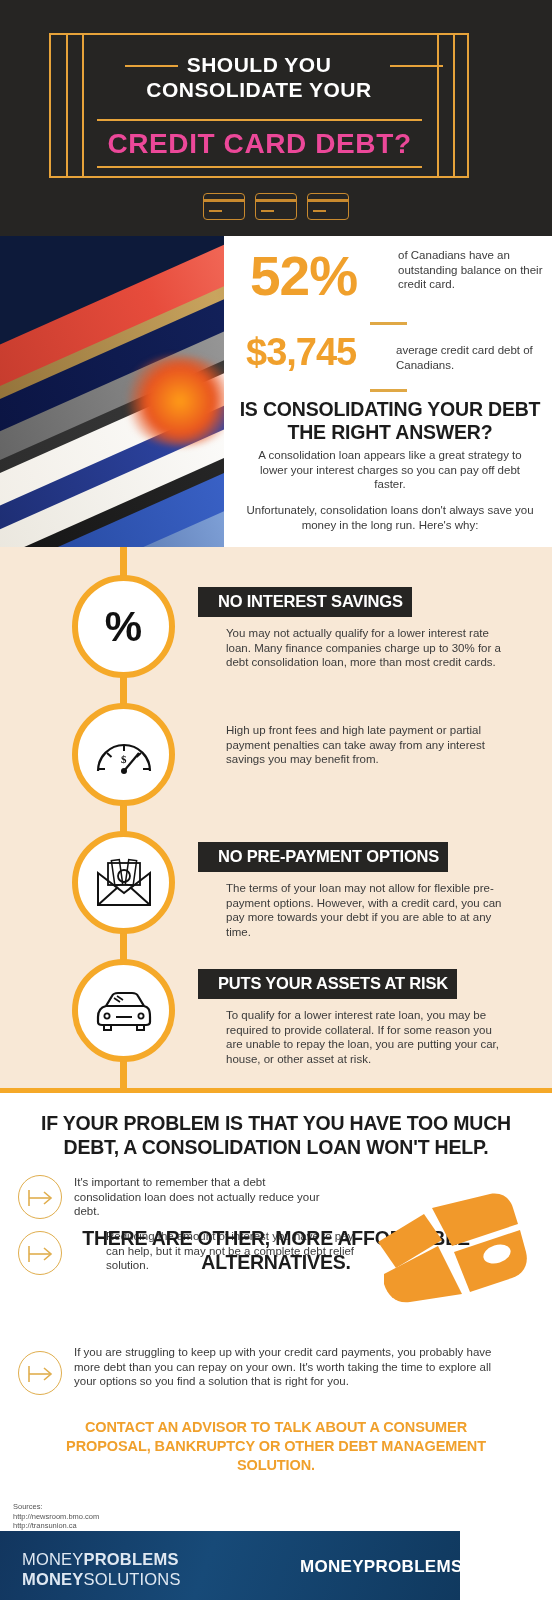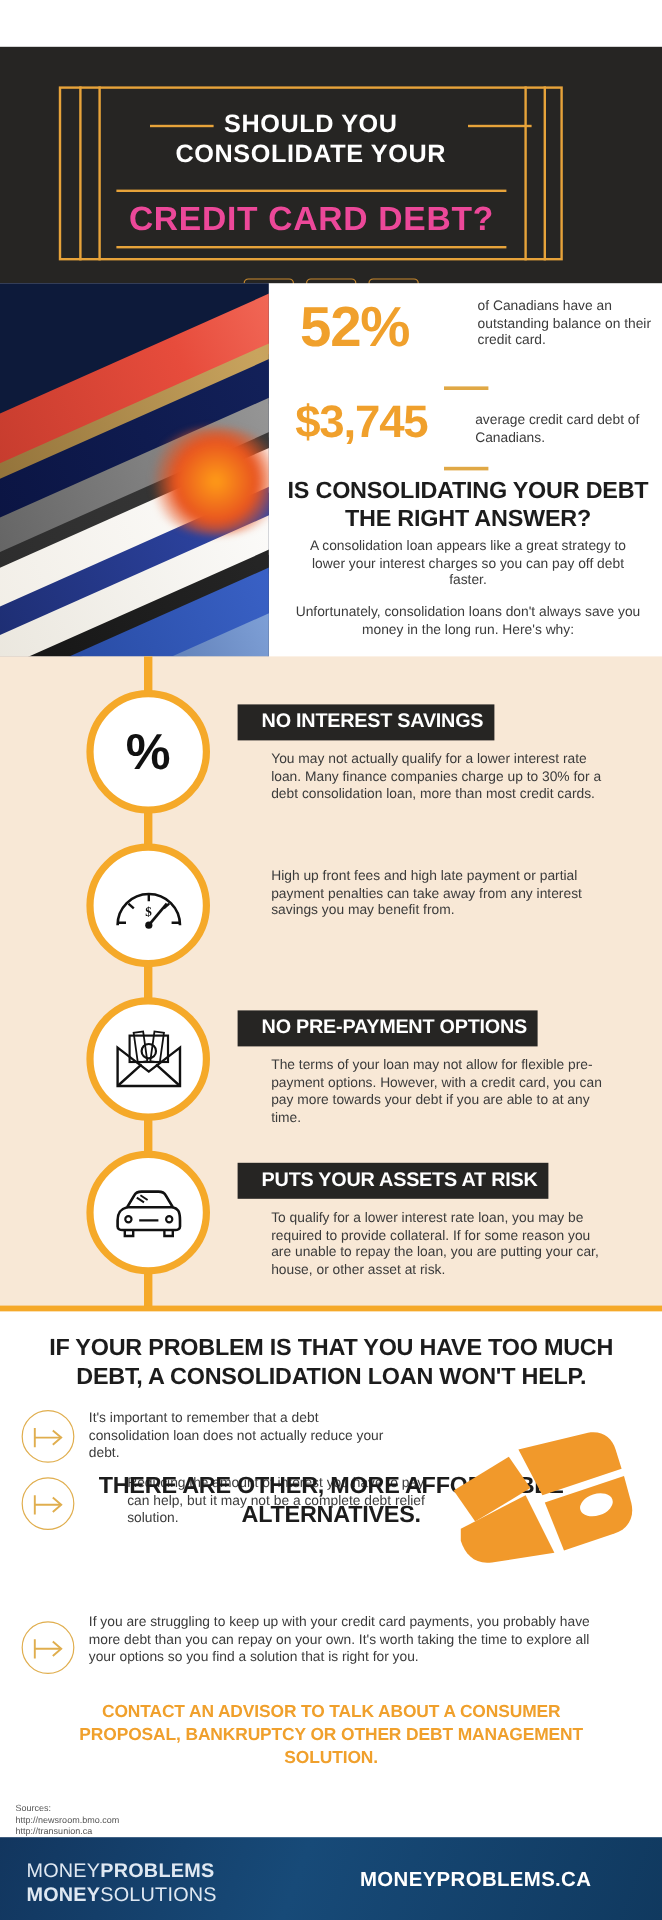--- a/index.html
+++ b/index.html
@@ -7,21 +7,20 @@
   body {
     width:552px; height:1600px; position:relative; overflow:hidden;
     font-family:"Liberation Sans", sans-serif;
     -webkit-font-smoothing:antialiased;
   }
 
   
   .header {
     position:absolute; left:0; top:0; width:552px; height:236px;
     background:#262523;
-    margin-top:39px;
   }
   .hdr-frame {
     position:absolute; left:49px; top:33px; width:420px; height:145px;
     border:2px solid #E7A33A;
   }
   .hdr-vline { position:absolute; top:33px; height:145px; width:2px; background:#E7A33A; }
   .v1 { left:66px; }
   .v2 { left:82px; }
   .v3 { left:437px; }
   .v4 { left:453px; }
@@ -61,21 +60,21 @@
 
   
   .stats { position:absolute; left:0; top:236px; width:552px; height:311px; background:#ffffff; }
   .photo {
     position:absolute; left:0; top:0; width:224px; height:311px;
     overflow:hidden; background:#0d1a3a;
   }
   .photo .band { position:absolute; left:-70px; width:700px; height:46px; transform:rotate(-24deg); }
   .stats-right { position:absolute; left:228px; top:0; width:324px; height:311px; }
   .stat-big { color:#F0A02C; font-weight:bold; }
-  .s1 { position:absolute; left:22px; top:8px; font-size:47px; letter-spacing:-1px; }
+  .s1 { position:absolute; left:22px; top:8px; font-size:55px; letter-spacing:-1px; }
   .s1txt { position:absolute; left:170px; top:12px; width:150px; font-size:11.5px; line-height:14.5px; color:#3b3b3b; }
   .divid1 { position:absolute; left:142px; top:86px; width:37px; height:3px; background:#E0A845; }
   .s2 { position:absolute; left:18px; top:95px; font-size:38px; letter-spacing:-1px; }
   .s2txt { position:absolute; left:168px; top:107px; width:155px; font-size:11.5px; line-height:14.5px; color:#3b3b3b; }
   .divid2 { position:absolute; left:142px; top:153px; width:37px; height:3px; background:#E0A845; }
 
   .q-head {
     position:absolute; left:0; top:162px; width:324px; text-align:center;
     color:#1c1c1c; font-weight:bold; font-size:19.5px; line-height:23px; letter-spacing:-0.2px;
   }
@@ -124,21 +123,21 @@
   .cta {
     position:absolute; left:46px; top:1418px; width:460px; text-align:center;
     color:#F0A02C; font-weight:bold; font-size:14.5px; line-height:19px; letter-spacing:-0.1px;
   }
   .sources {
     position:absolute; left:13px; top:1502px; font-size:7.5px; line-height:9.5px; color:#555;
   }
 
   
   .footer {
-    position:absolute; left:0; top:1531px; width:552px; height:69px;
+    position:absolute; left:0; top:1531px; width:460px; height:69px;
     background:linear-gradient(110deg,#12365f 0%,#174a78 45%,#10395f 100%);
   }
   .logo { position:absolute; left:22px; top:18px; color:#dfe8f2; font-size:16.5px; line-height:20px; letter-spacing:0.2px; }
   .logo .lt { font-weight:300; }
   .logo .bd { font-weight:bold; }
   .site { position:absolute; left:300px; top:26px; color:#ffffff; font-weight:bold; font-size:17px; letter-spacing:0.3px; }
 </style>
 </head>
 <body>
 

